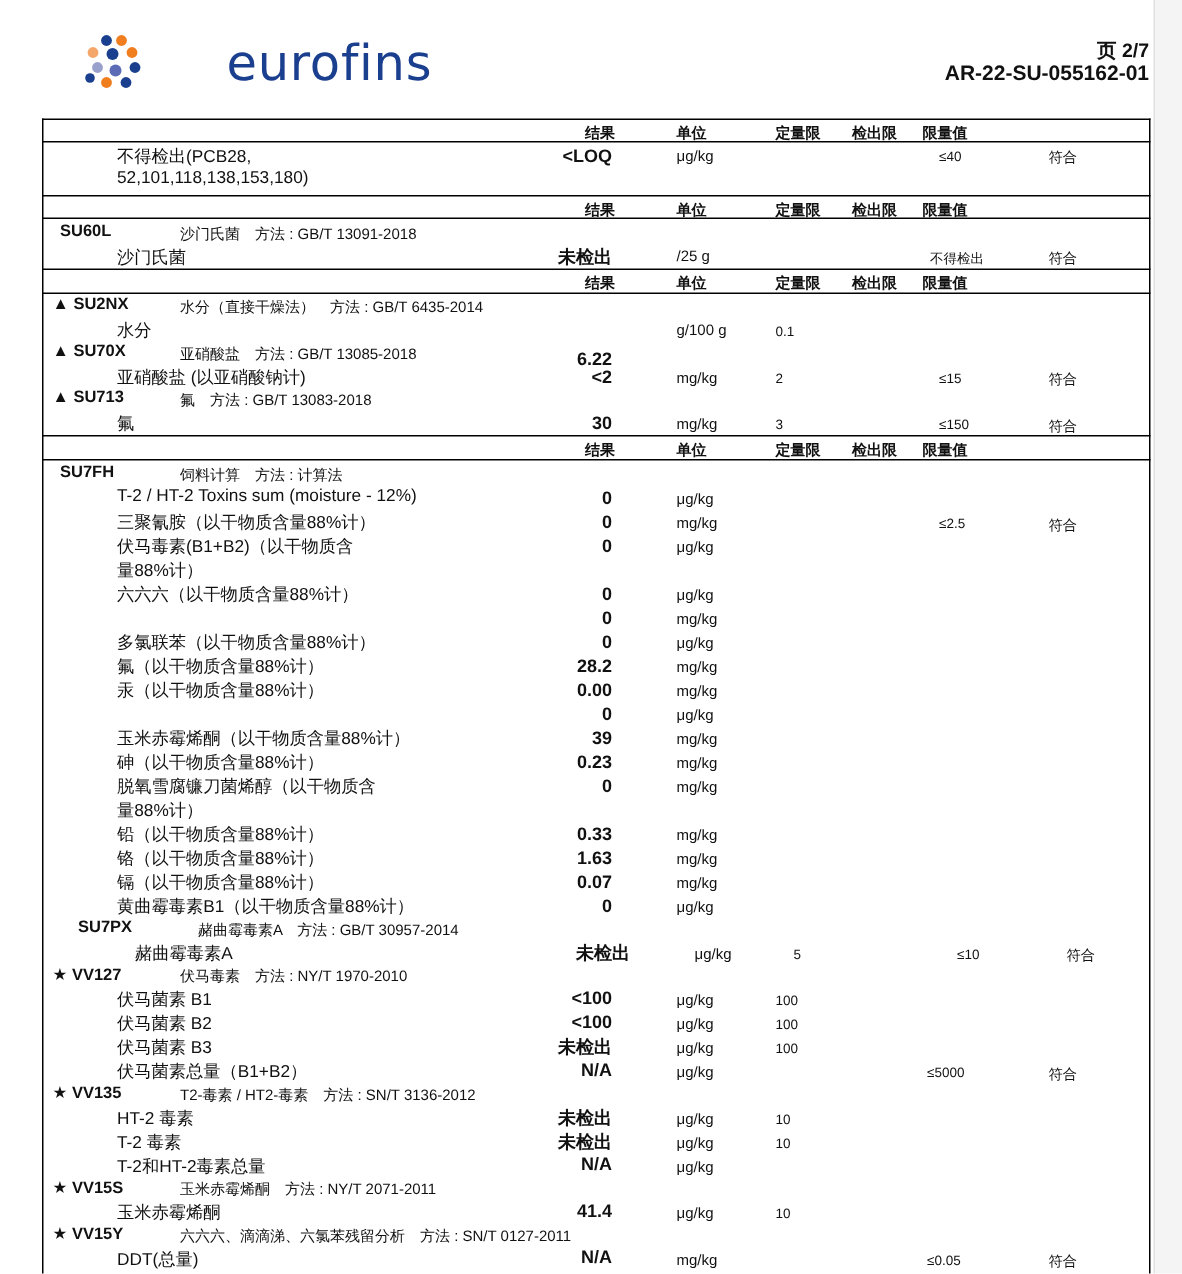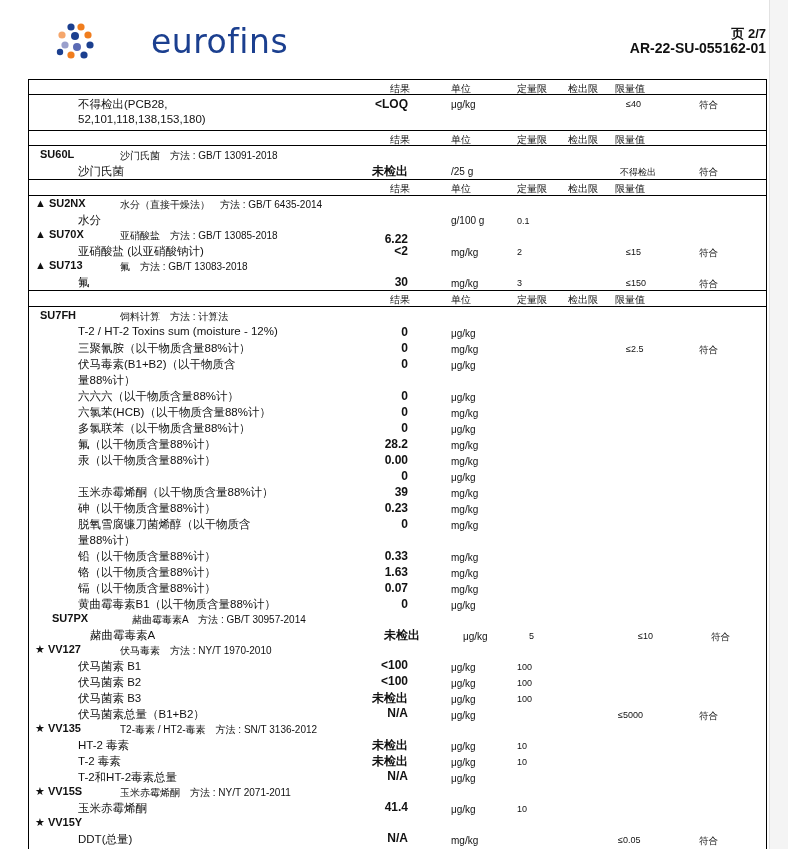--- a/index.html
+++ b/index.html
@@ -10,21 +10,21 @@
   .page-edge { position: absolute; right: 0; top: 0; width: 18px; height: 849px; background: #f4f4f4; border-left: 1px solid #e2e2e2; }
   .logo { position: absolute; left: 55px; top: 22px; height: 40px; display: flex; align-items: flex-start; gap: 46px; }
   .logo svg { width: 44px; height: 40px; }
   .logo-text { font-family: "DejaVu Sans", sans-serif; font-size: 33px; color: #1b3f8f; margin-left: 6px; letter-spacing: 0.5px; }
   .page-no { position: absolute; right: 22px; top: 25px; font-weight: bold; font-size: 13px; text-align: right; }
   .report-no { position: absolute; right: 22px; top: 40px; font-weight: bold; font-size: 14px; text-align: right; }
 
   .frame { position: absolute; left: 28px; top: 79px; width: 739px; height: 770px; border-left: 1.5px solid #000; border-right: 1.5px solid #000; border-top: 1.5px solid #000; box-sizing: border-box; }
 
   .row { position: absolute; left: 28px; width: 739px; height: 16px; font-size: 11px; }
-  .hdr { border-bottom: 1.5px solid #000; }
+  .hdr { border-bottom: 1.5px solid #000; font-weight: bold; }
   .hdr-top { border-top: 1.5px solid #000; }
   .cell { position: absolute; top: 2px; white-space: nowrap; }
   .h-res { left: 362px; font-size: 10px; }
   .h-unit { left: 423px; font-size: 10px; }
   .h-loq { left: 489px; font-size: 10px; }
   .h-lod { left: 540px; font-size: 10px; }
   .h-lim { left: 587px; font-size: 10px; }
 
   .code { position: absolute; left: 12px; font-weight: bold; font-size: 11px; white-space: nowrap; }
   .code.mark { left: 7px; }
@@ -161,21 +161,20 @@
 
   <span class="name" style="top:48px;">伏马毒素(B1+B2)（以干物质含</span>
   <span class="name" style="top:64px;">量88%计）</span>
   <span class="res" style="top:48px;">0</span>
   <span class="unit" style="top:51px;">μg/kg</span>
 
   <span class="name" style="top:80px;">六六六（以干物质含量88%计）</span>
   <span class="res" style="top:80px;">0</span>
   <span class="unit" style="top:83px;">μg/kg</span>
 
-  <span class="name" style="top:96px;">六氯苯(HCB)（以干物质含量88%计）</span>
   <span class="res" style="top:96px;">0</span>
   <span class="unit" style="top:99px;">mg/kg</span>
 
   <span class="name" style="top:112px;text-align:center;">多氯联苯（以干物质含量88%计）</span>
   <span class="res" style="top:112px;">0</span>
   <span class="unit" style="top:115px;">μg/kg</span>
 
   <span class="name" style="top:128px;">氟（以干物质含量88%计）</span>
   <span class="res" style="top:128px;">28.2</span>
   <span class="unit" style="top:131px;">mg/kg</span>
@@ -277,18 +276,19 @@
   <span class="code mark" style="top:0;">★ VV15S</span>
   <span class="method" style="top:1px;">玉米赤霉烯酮　方法 : NY/T 2071-2011</span>
   <span class="name" style="top:16px;">玉米赤霉烯酮</span>
   <span class="res" style="top:15px;">41.4</span>
   <span class="unit" style="top:19px;">μg/kg</span>
   <span class="loq" style="top:19px;">10</span>
 </div>
 
 <div class="row" style="top:816px;height:33px;overflow:hidden;">
   <span class="code mark" style="top:0;">★ VV15Y</span>
+  <span class="method" style="top:1px;">六六六、滴滴涕、六氯苯残留分析　方法 : SN/T 0127-2011</span>
   <span class="name" style="top:16px;">DDT(总量)</span>
   <span class="res" style="top:15px;">N/A</span>
   <span class="unit" style="top:19px;">mg/kg</span>
   <span class="lim wide" style="top:19px;">≤0.05</span>
   <span class="conf" style="top:19px;">符合</span>
 </div>
 
 </body></html>

